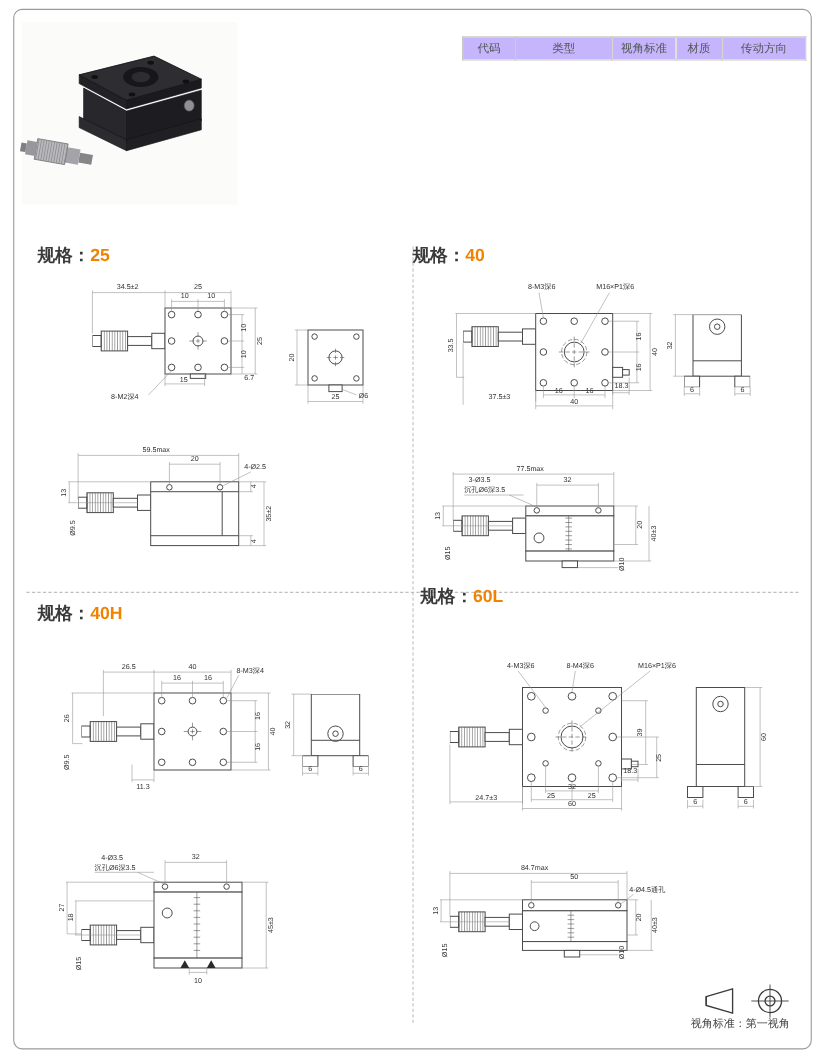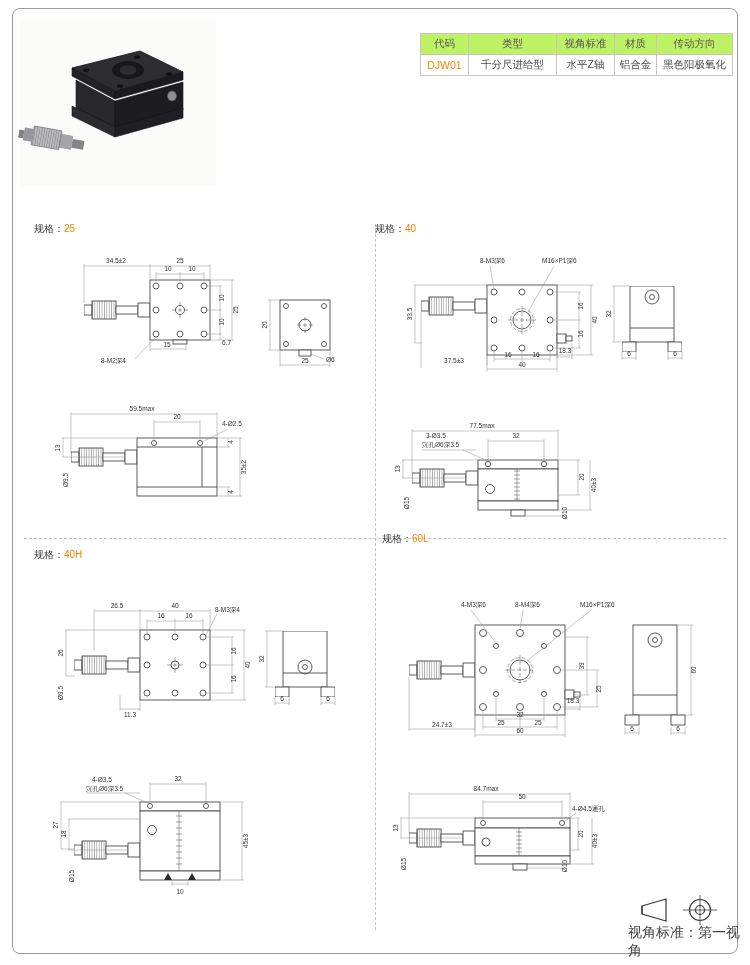--- a/index.html
+++ b/index.html
@@ -2,35 +2,35 @@
 <html><head>
 <meta charset="utf-8">
 <style>
   *{margin:0;padding:0;box-sizing:border-box}
   html,body{background:#fff}
   body{width:750px;height:965px;position:relative;overflow:hidden;font-family:"Liberation Sans",sans-serif;}
   .abs{position:absolute}
   .frame{position:absolute;left:12px;top:8px;width:726px;height:946px;border:1px solid #9a9a9a;border-radius:8px;background:#fff}
   table.spec{position:absolute;left:420px;top:33px;border-collapse:collapse;font-size:10.5px;color:#4a4a4a;table-layout:fixed}
   table.spec th,table.spec td{border:1px solid #c9c6c1;height:21px;text-align:center;padding:0 3px;font-weight:normal;overflow:hidden;white-space:nowrap}
-  table.spec th{background:#bef264;color:#555}
+  table.spec th{background:#c4b5fd;color:#555}
   td.code{color:#f08300;font-weight:bold}
-  .sec-label{position:absolute;font-size:10px;font-weight:normal;color:#3a3a3a}
+  .sec-label{position:absolute;font-size:16px;font-weight:bold;color:#3a3a3a}
   .sec-label .accent{color:#f08300}
   .vdash{position:absolute;width:0;border-left:1px dashed #c0c0c0}
   .hdash{position:absolute;height:0;border-top:1px dashed #c0c0c0}
   svg{position:absolute;overflow:visible}
   svg text{font-size:6.5px;fill:#333;font-family:"Liberation Sans",sans-serif}
   .ol{fill:none;stroke:#4a4a4a;stroke-width:.9}
   .fl{fill:#fff;stroke:#4a4a4a;stroke-width:.9}
   .fine{fill:none;stroke:#4a4a4a;stroke-width:.5}
   .dim{stroke:#8f8f8f;stroke-width:.5;fill:none}
   .cl{stroke:#4a4a4a;stroke-width:.5;stroke-dasharray:4 2;fill:none}
   .kn{fill:url(#kn) #e3e3e3;stroke:#4a4a4a;stroke-width:.9}
-  .footer-note{position:absolute;font-size:14px;color:#444}
+  .footer-note{position:absolute;font-size:10px;color:#444}
 </style>
 </head>
 <body>
 
 <div class="frame"></div>
 
 <svg width="0" height="0" style="left:0;top:0">
   <defs>
     <pattern id="kn" width="2.4" height="4" patternUnits="userSpaceOnUse">
       <path d="M1.2 0 V4" stroke="#8a8a8a" stroke-width="0.7"></path>
@@ -87,27 +87,20 @@
       <col style="width:76px">
     </colgroup>
   <tbody>
       <tr>
     <th>代码</th>
     <th>类型</th>
     <th>视角标准</th>
     <th>材质</th>
     <th>传动方向</th>
   </tr>
-  <tr>
-    <td class="code">DJW01</td>
-    <td>千分尺进给型</td>
-    <td>水平Z轴</td>
-    <td>铝合金</td>
-    <td>黑色阳极氧化</td>
-  </tr>
 </tbody>
   </table>
 
 <div class="vdash" style="left:375px;top:224px;height:706px"></div>
 <div class="hdash" style="left:24px;top:538px;width:702px"></div>
 
 <div class="sec-label" style="left:34px;top:222px"><span>规格：</span><span class="accent">25</span></div>
 <div class="sec-label" style="left:375px;top:222px"><span>规格：</span><span class="accent">40</span></div>
 <div class="sec-label" style="left:34px;top:548px"><span>规格：</span><span class="accent">40H</span></div>
 <div class="sec-label" style="left:382px;top:532px"><span>规格：</span><span class="accent">60L</span></div>

